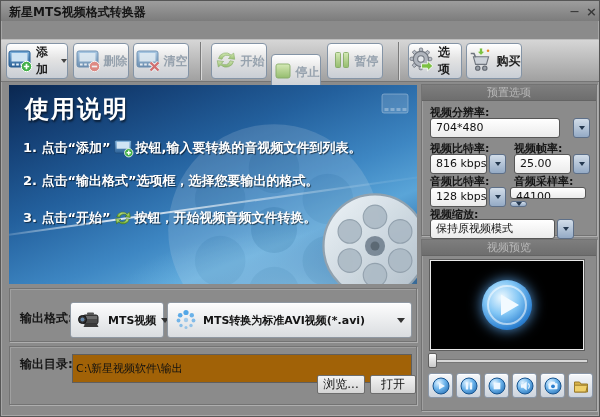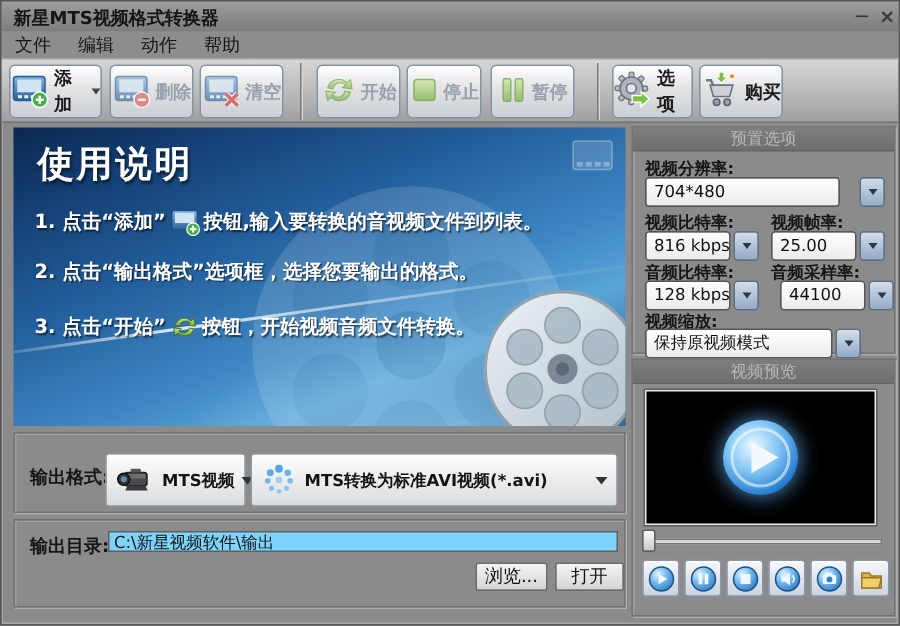--- a/index.html
+++ b/index.html
@@ -60,21 +60,21 @@
     border:1px solid #5f5f5f;border-radius:2px;box-sizing:border-box;}
   .pbtn{position:absolute;top:133px;width:25px;height:25px;border:1px solid #8a97a8;border-radius:3px;
     background:linear-gradient(#f6f8fb,#ccd3dc);display:flex;align-items:center;justify-content:center;
     box-sizing:border-box;box-shadow:inset 0 1px 0 #fff;}
   
   .bigcombo{position:absolute;top:13px;height:36px;border:1px solid #8f98a2;border-radius:3px;
     background:linear-gradient(#fdfdfd,#dadde0);display:flex;align-items:center;padding:0 6px;gap:5px;
     font-size:11px;font-weight:bold;color:#141414;box-sizing:border-box;box-shadow:inset 0 1px 0 #fff;white-space:nowrap;}
   .bigcombo .tri-dn{margin-left:auto;border-top-color:#333;}
   
-  .dirinput{position:absolute;left:62px;top:7px;width:340px;height:14px;background:#7dd3fc;border:1px solid #5f5f5f;
+  .dirinput{position:absolute;left:62px;top:7px;width:340px;height:29px;background:#a16207;border:1px solid #5f5f5f;
     font-size:11px;color:#111;padding:0 3px;box-sizing:border-box;font-family:"DejaVu Sans","Liberation Sans",sans-serif;}
   .stdbtn{position:absolute;top:28px;height:19px;border:1px solid #6d6d6d;border-radius:2px;
     background:linear-gradient(#f4f4f4,#d4d4d4);font-size:12px;color:#111;display:flex;align-items:center;justify-content:center;
     box-sizing:border-box;}
 </style>
 </head>
 <body>
 
 <svg width="0" height="0" style="position:absolute">
   <defs>
@@ -105,26 +105,20 @@
 </svg>
 
 <div id="app">
 
   <div class="titlebar">
     <span class="titletext">新星MTS视频格式转换器</span>
     <div class="winbtn" style="left:566px;font-size:9px;">—</div>
     <div class="winbtn" style="left:583px;font-size:13px;">×</div>
   </div>
 
-  <div class="menubar">
-    <span class="menuitem">文件</span>
-    <span class="menuitem">编辑</span>
-    <span class="menuitem">动作</span>
-    <span class="menuitem">帮助</span>
-  </div>
 
   <div class="toolbar">
     <div class="tbtn" style="left:5px;width:62px;">
       <span><svg width="26" height="26" viewBox="0 0 26 26">
         <rect x="2" y="4" width="21" height="16" rx="2" fill="url(#gFilm)" stroke="#275d91"></rect>
         <rect x="4.5" y="6" width="16" height="8.5" fill="#cfe4f4"></rect>
         <g fill="#eaf3fb">
               <rect x="5" y="16.5" width="2.6" height="2"></rect>
               <rect x="9.2" y="16.5" width="2.6" height="2"></rect>
               <rect x="13.4" y="16.5" width="2.6" height="2"></rect>
@@ -169,21 +163,21 @@
 
     <div class="tsep" style="left:199px;"></div>
 
     <div class="tbtn dis" style="left:210px;width:56px;">
       <span><svg width="24" height="24" viewBox="0 0 24 24">
         <path d="M4.5 10.5 a7.5 7.5 0 0 1 12.6 -3.4 l2.6 -2 1 6.2 -6.3 -0.8 2.2 -1.7 a5 5 0 0 0 -8.6 2.4 z" fill="url(#gGreen)" stroke="#589129" stroke-width=".7"></path>
         <path d="M19.5 13.5 a7.5 7.5 0 0 1 -12.6 3.4 l-2.6 2 -1 -6.2 6.3 0.8 -2.2 1.7 a5 5 0 0 0 8.6 -2.4 z" fill="url(#gGreen)" stroke="#589129" stroke-width=".7"></path>
       </svg></span>
       <span>开始</span>
     </div>
-    <div class="tbtn dis" style="left:270px;width:50px;">
+    <div class="tbtn dis" style="left:270px;width:50px;margin-top:11px;">
       <span><svg width="20" height="20" viewBox="0 0 20 20">
         <rect x="3" y="3" width="14" height="14" rx="2" fill="url(#gGreen)" stroke="#589129"></rect>
       </svg></span>
       <span>停止</span>
     </div>
     <div class="tbtn dis" style="left:326px;width:56px;">
       <span><svg width="20" height="20" viewBox="0 0 20 20">
         <rect x="3.5" y="2.5" width="5" height="15" rx="1" fill="url(#gGreen)" stroke="#589129"></rect>
         <rect x="11.5" y="2.5" width="5" height="15" rx="1" fill="url(#gGreen)" stroke="#589129"></rect>
       </svg></span>
@@ -311,21 +305,21 @@
         </div>
     </div>
     <span class="plabel" style="left:8px;top:89px;">音频比特率:</span>
     <span class="plabel" style="left:92px;top:89px;">音频采样率:</span>
     <div class="combo" style="left:8px;top:102px;width:76px;">
       <div class="combo-field">128 kbps</div>
       <div class="combo-arrow">
           <span class="tri-dn"></span>
         </div>
     </div>
-    <div class="combo" style="left:98px;top:102px;width:76px;">
+    <div class="combo" style="left:88px;top:102px;width:76px;flex-direction:column;">
       <div class="combo-field">44100</div>
       <div class="combo-arrow">
           <span class="tri-dn"></span>
         </div>
     </div>
     <span class="plabel" style="left:8px;top:122px;">视频缩放:</span>
     <div class="combo" style="left:8px;top:134px;width:144px;">
       <div class="combo-field">保持原视频模式</div>
       <div class="combo-arrow">
           <span class="tri-dn"></span>

